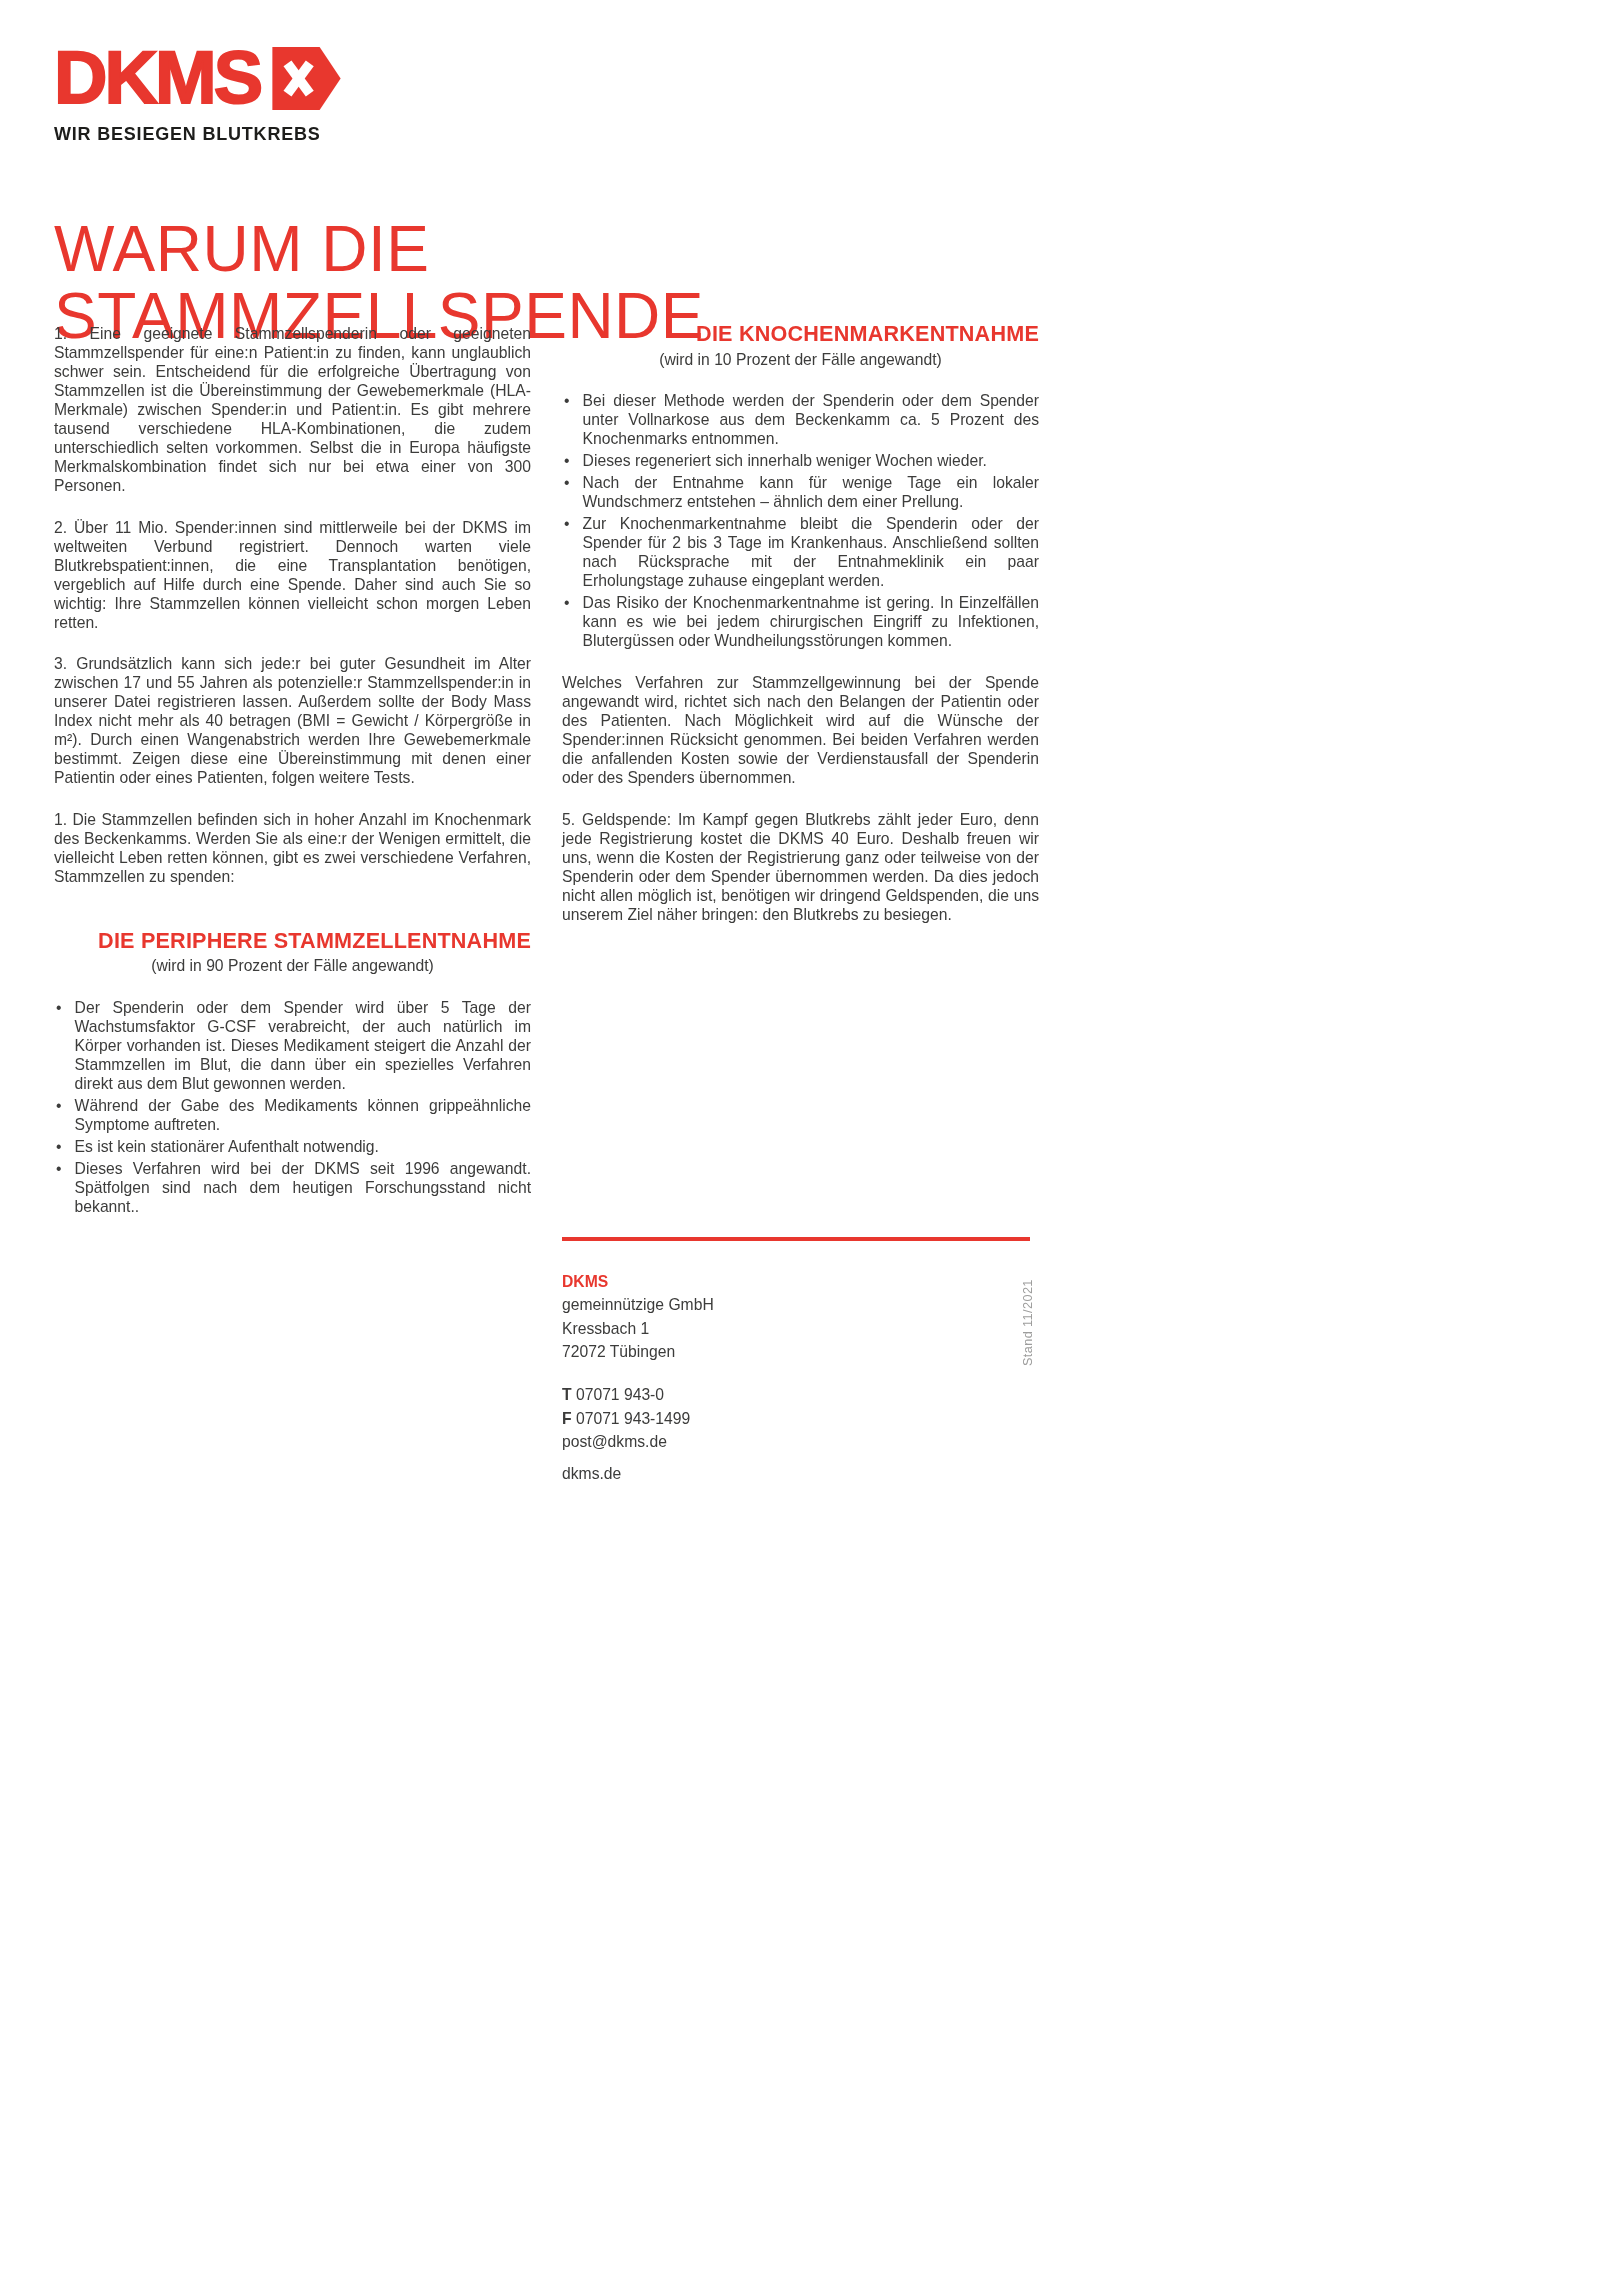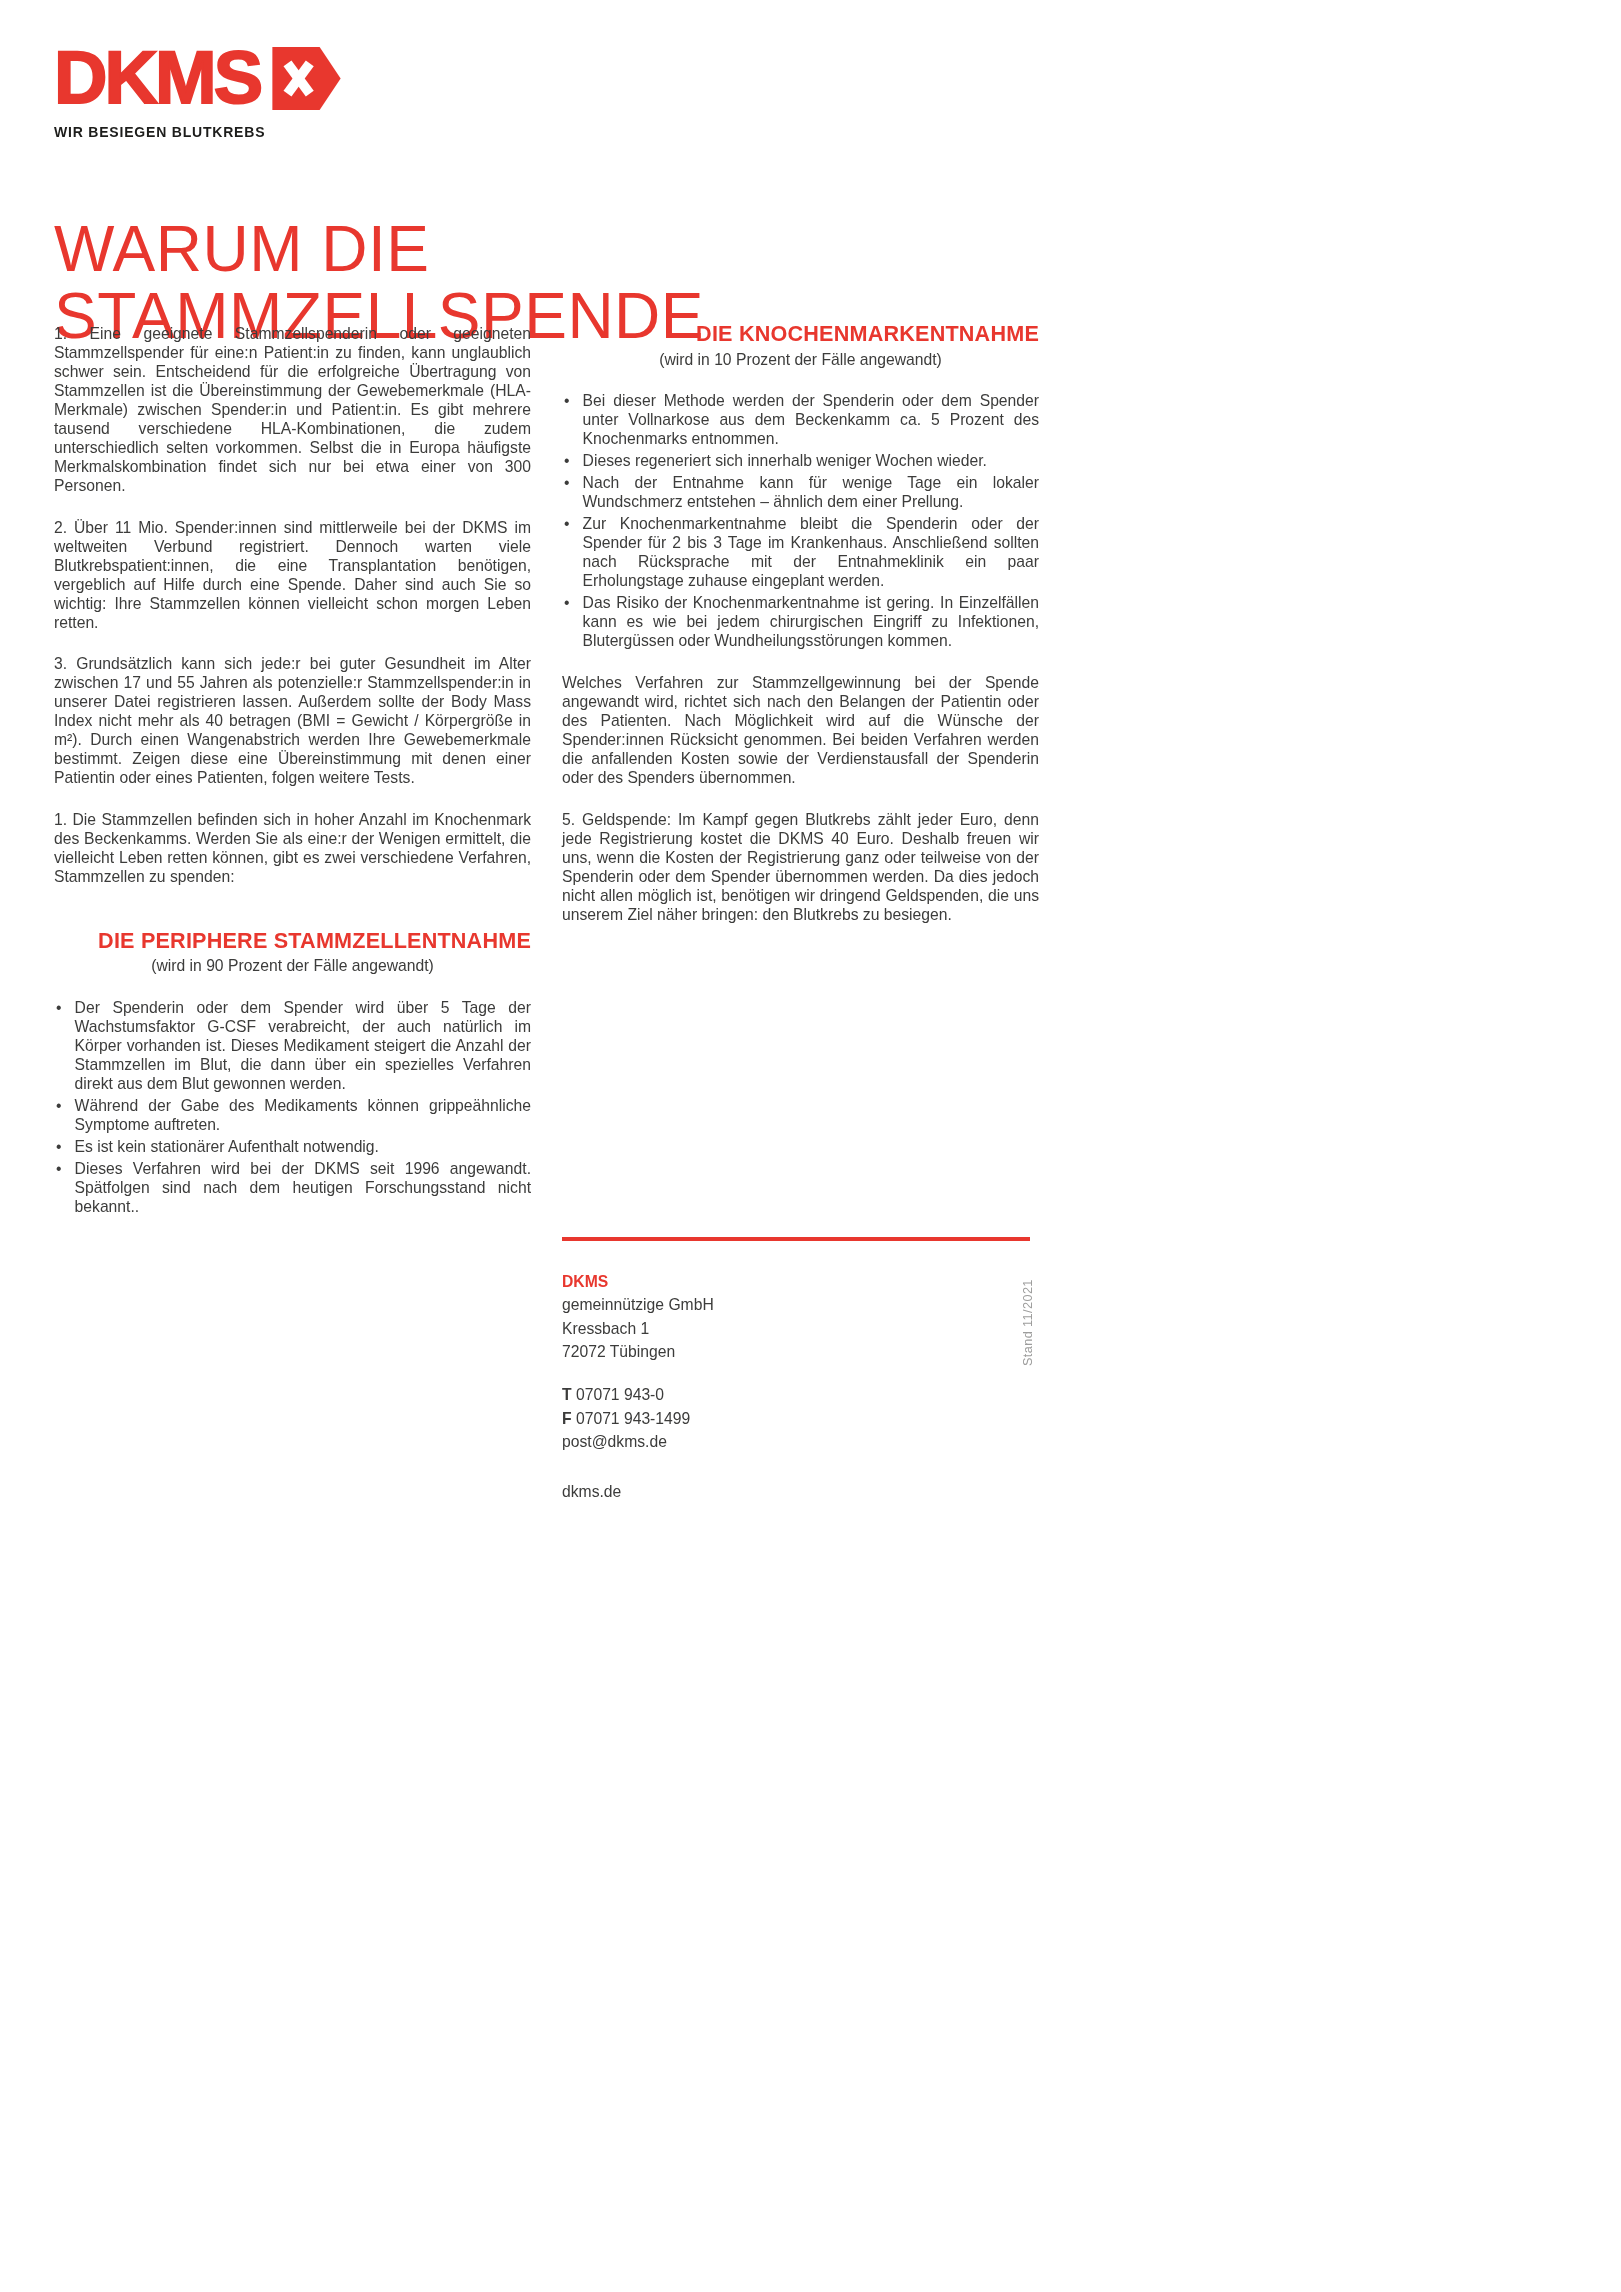--- a/index.html
+++ b/index.html
@@ -29,21 +29,21 @@
     font-size:74px;
     font-weight:800;
     color:var(--red);
     letter-spacing:-2.9px;
     line-height:1;
     -webkit-text-stroke:2px var(--red);
   }
   .brand-icon{width:69px;height:63px;display:block;}
   .brand-tagline{
     margin-top:8.8px;
-    font-size:14px;
+    font-size:18px;
     font-weight:700;
     color:var(--black);
     letter-spacing:0.8px;
   }
 
   
   .page-title{
     position:absolute;left:54px;top:173px;width:931px;
     color:var(--red);
     font-size:64px;
@@ -78,21 +78,21 @@
 
   
   .footer{
     position:absolute;left:562px;top:1237px;width:468px;
     font-size:15.7px;line-height:23.5px;color:var(--body);
   }
   .footer-rule{height:3.9px;background:var(--red);margin:0 0 29px;}
   .footer-org{color:var(--red);font-weight:700;}
   .contact-block{margin-top:19.6px;}
   .bold{font-weight:700;}
-  .website{margin-top:26px;}
+  .website{margin-top:8px;}
 
   
   .stand{
     position:absolute;left:1021px;top:1366px;
     transform:rotate(-90deg);
     transform-origin:0 0;
     font-size:12.7px;
     color:var(--gray);
     letter-spacing:0.4px;
     white-space:nowrap;

